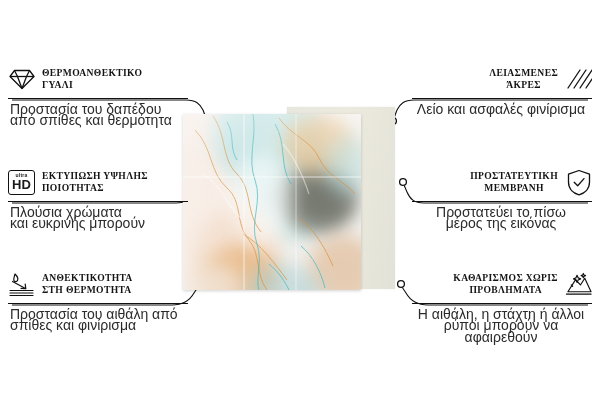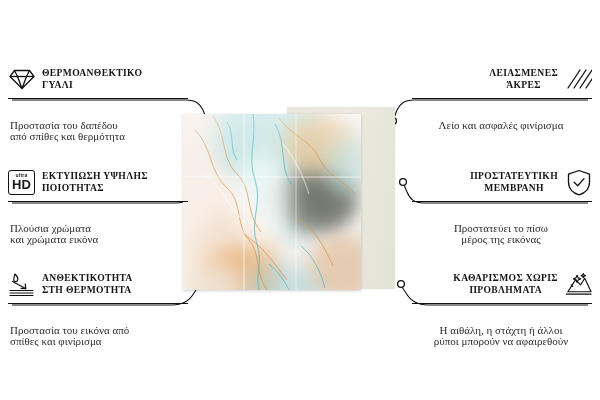--- a/index.html
+++ b/index.html
@@ -50,22 +50,22 @@
   .feat.right{left:412px;text-align:center;}
 
   .head{display:flex;align-items:center;gap:7px;min-height:30px;}
   .feat.right .head{flex-direction:row-reverse;}
   .title{
     font-size:9.6px;font-weight:700;letter-spacing:.35px;
     line-height:12.4px;text-transform:uppercase;color:#141414;
   }
   .rule{height:0;border-top:1.4px solid #111;margin-top:4px;width:100%;}
   .desc{
-    margin-top:21px;font-size:11px;line-height:11.4px;color:#2b2b2b;
-    font-family:Liberation Serif, serif;
+    margin-top:5px;font-size:14px;line-height:11.4px;color:#2b2b2b;
+    font-family:Liberation Sans, sans-serif;
   }
   .feat.left .desc{padding-left:2px;}
   .feat.right .desc{padding-right:2px;}
 
   .icon{width:27px;height:27px;flex:0 0 27px;display:flex;align-items:center;justify-content:center;}
   .icon svg{display:block;}
 
   .hdbadge{
     width:26px;height:23px;border:1.5px solid #111;border-radius:3px;
     display:flex;flex-direction:column;align-items:center;justify-content:center;
@@ -167,41 +167,41 @@
     <div class="head">
       <span class="icon">
         <span class="hdbadge">
           <span class="u">ultra</span>
           <span class="h">HD</span>
         </span>
       </span>
       <span class="title"><span>ΕΚΤΥΠΩΣΗ ΥΨΗΛΗΣ</span><br><span>ΠΟΙΟΤΗΤΑΣ</span></span>
     </div>
     <div class="rule"></div>
-    <div class="desc"><span>Πλούσια χρώματα</span><br><span>και χρώματα εικόνα</span></div>
+    <div class="desc"><span>Πλούσια χρώματα</span><br><span>και ευκρινής μπορούν</span></div>
   </div>
 
   <div class="feat left" style="top:269px;">
     <div class="head">
       <span class="icon">
         <svg width="27" height="25" viewBox="0 0 27 25">
           <g fill="none" stroke="#111" stroke-width="1.2" stroke-linejoin="round" stroke-linecap="round">
             <path d="M7,2 C9.5,4.5 10.5,6.5 9.5,8.5 C8.8,10 6.8,10 6,8.6 C5.3,7.3 6,5.5 7,2 Z"></path>
             <path d="M4.5,9.5 L17.5,16.5"></path>
             <path d="M13,16.3 L17.8,16.7 L17.2,12"></path>
             <path d="M2,18.5 H25"></path>
             <path d="M2,21 H25"></path>
             <path d="M2,23.5 H25"></path>
           </g>
         </svg>
       </span>
       <span class="title"><span>ΑΝΘΕΚΤΙΚΟΤΗΤΑ</span><br><span>ΣΤΗ ΘΕΡΜΟΤΗΤΑ</span></span>
     </div>
     <div class="rule"></div>
-    <div class="desc"><span>Προστασία του εικόνα από</span><br><span>σπίθες και φινίρισμα</span></div>
+    <div class="desc"><span>Προστασία του αιθάλη από</span><br><span>σπίθες και φινίρισμα</span></div>
   </div>
 
   <div class="feat right" style="top:64px;">
     <div class="head">
       <span class="icon">
         <svg width="26" height="22" viewBox="0 0 26 22">
           <g fill="none" stroke="#111" stroke-width="1.3" stroke-linecap="round">
             <path d="M2,20 L14,2"></path>
             <path d="M8,20 L20,2"></path>
             <path d="M14,20 L26,2"></path>

